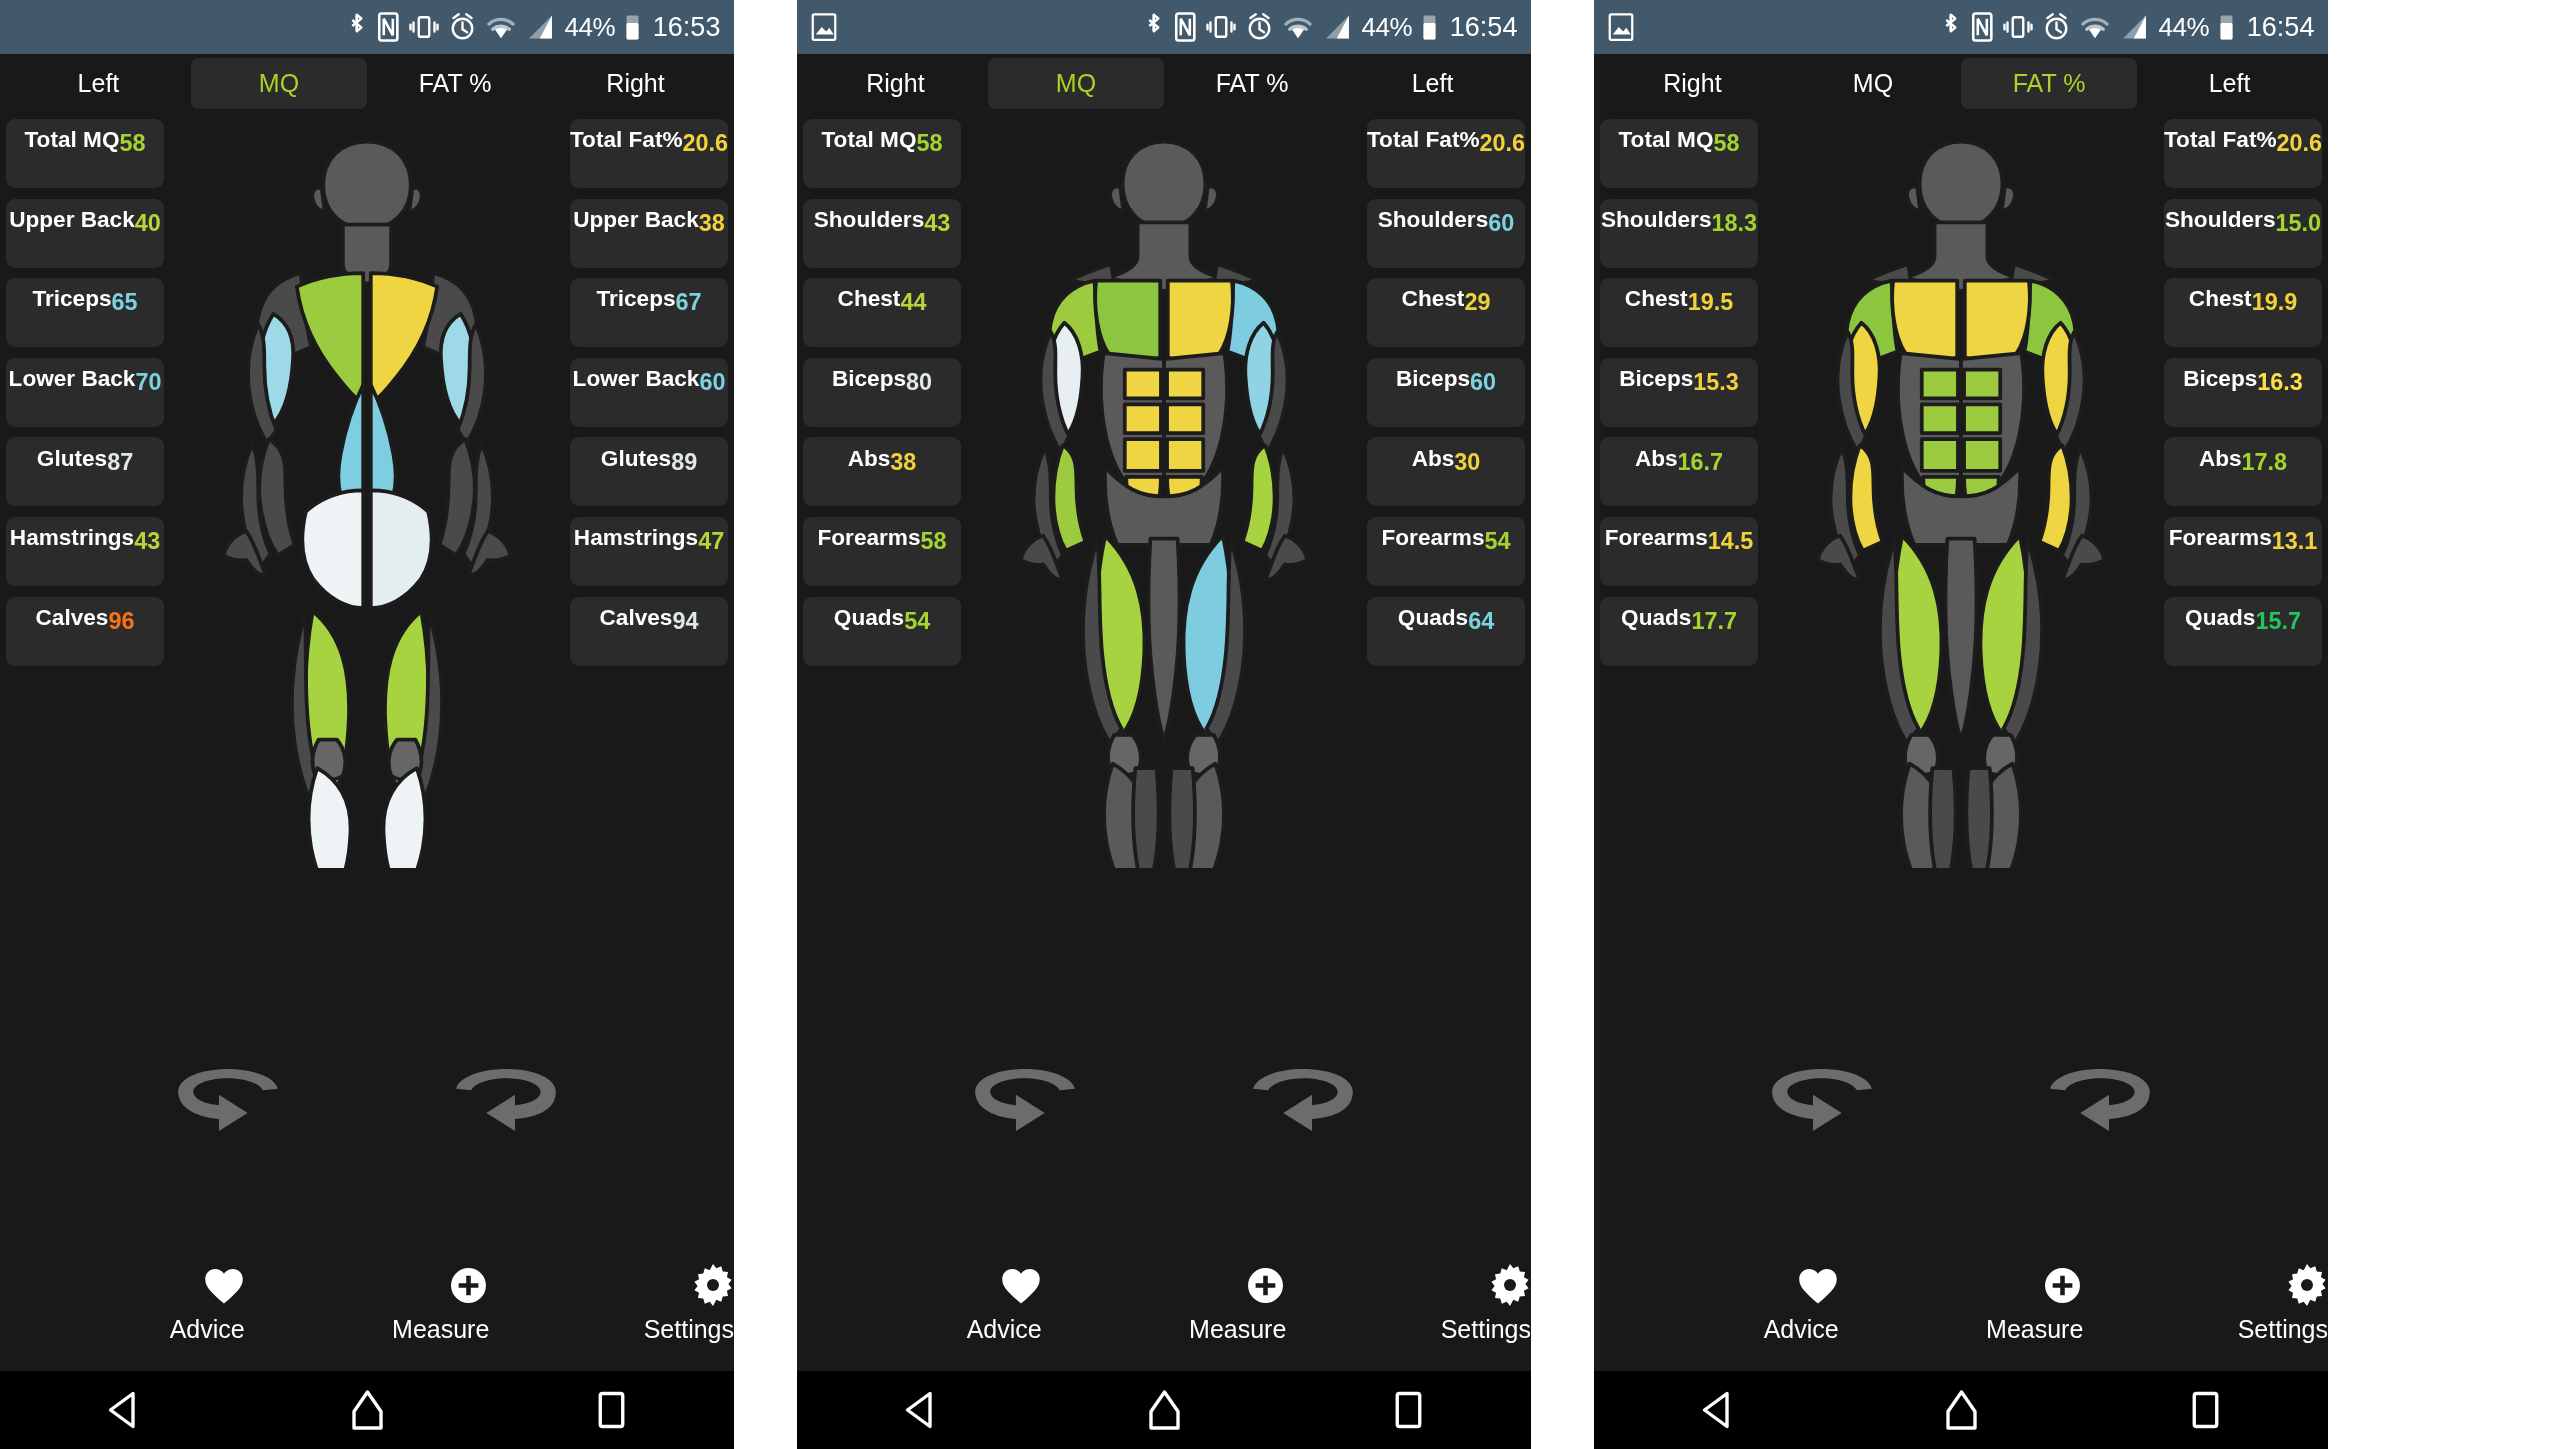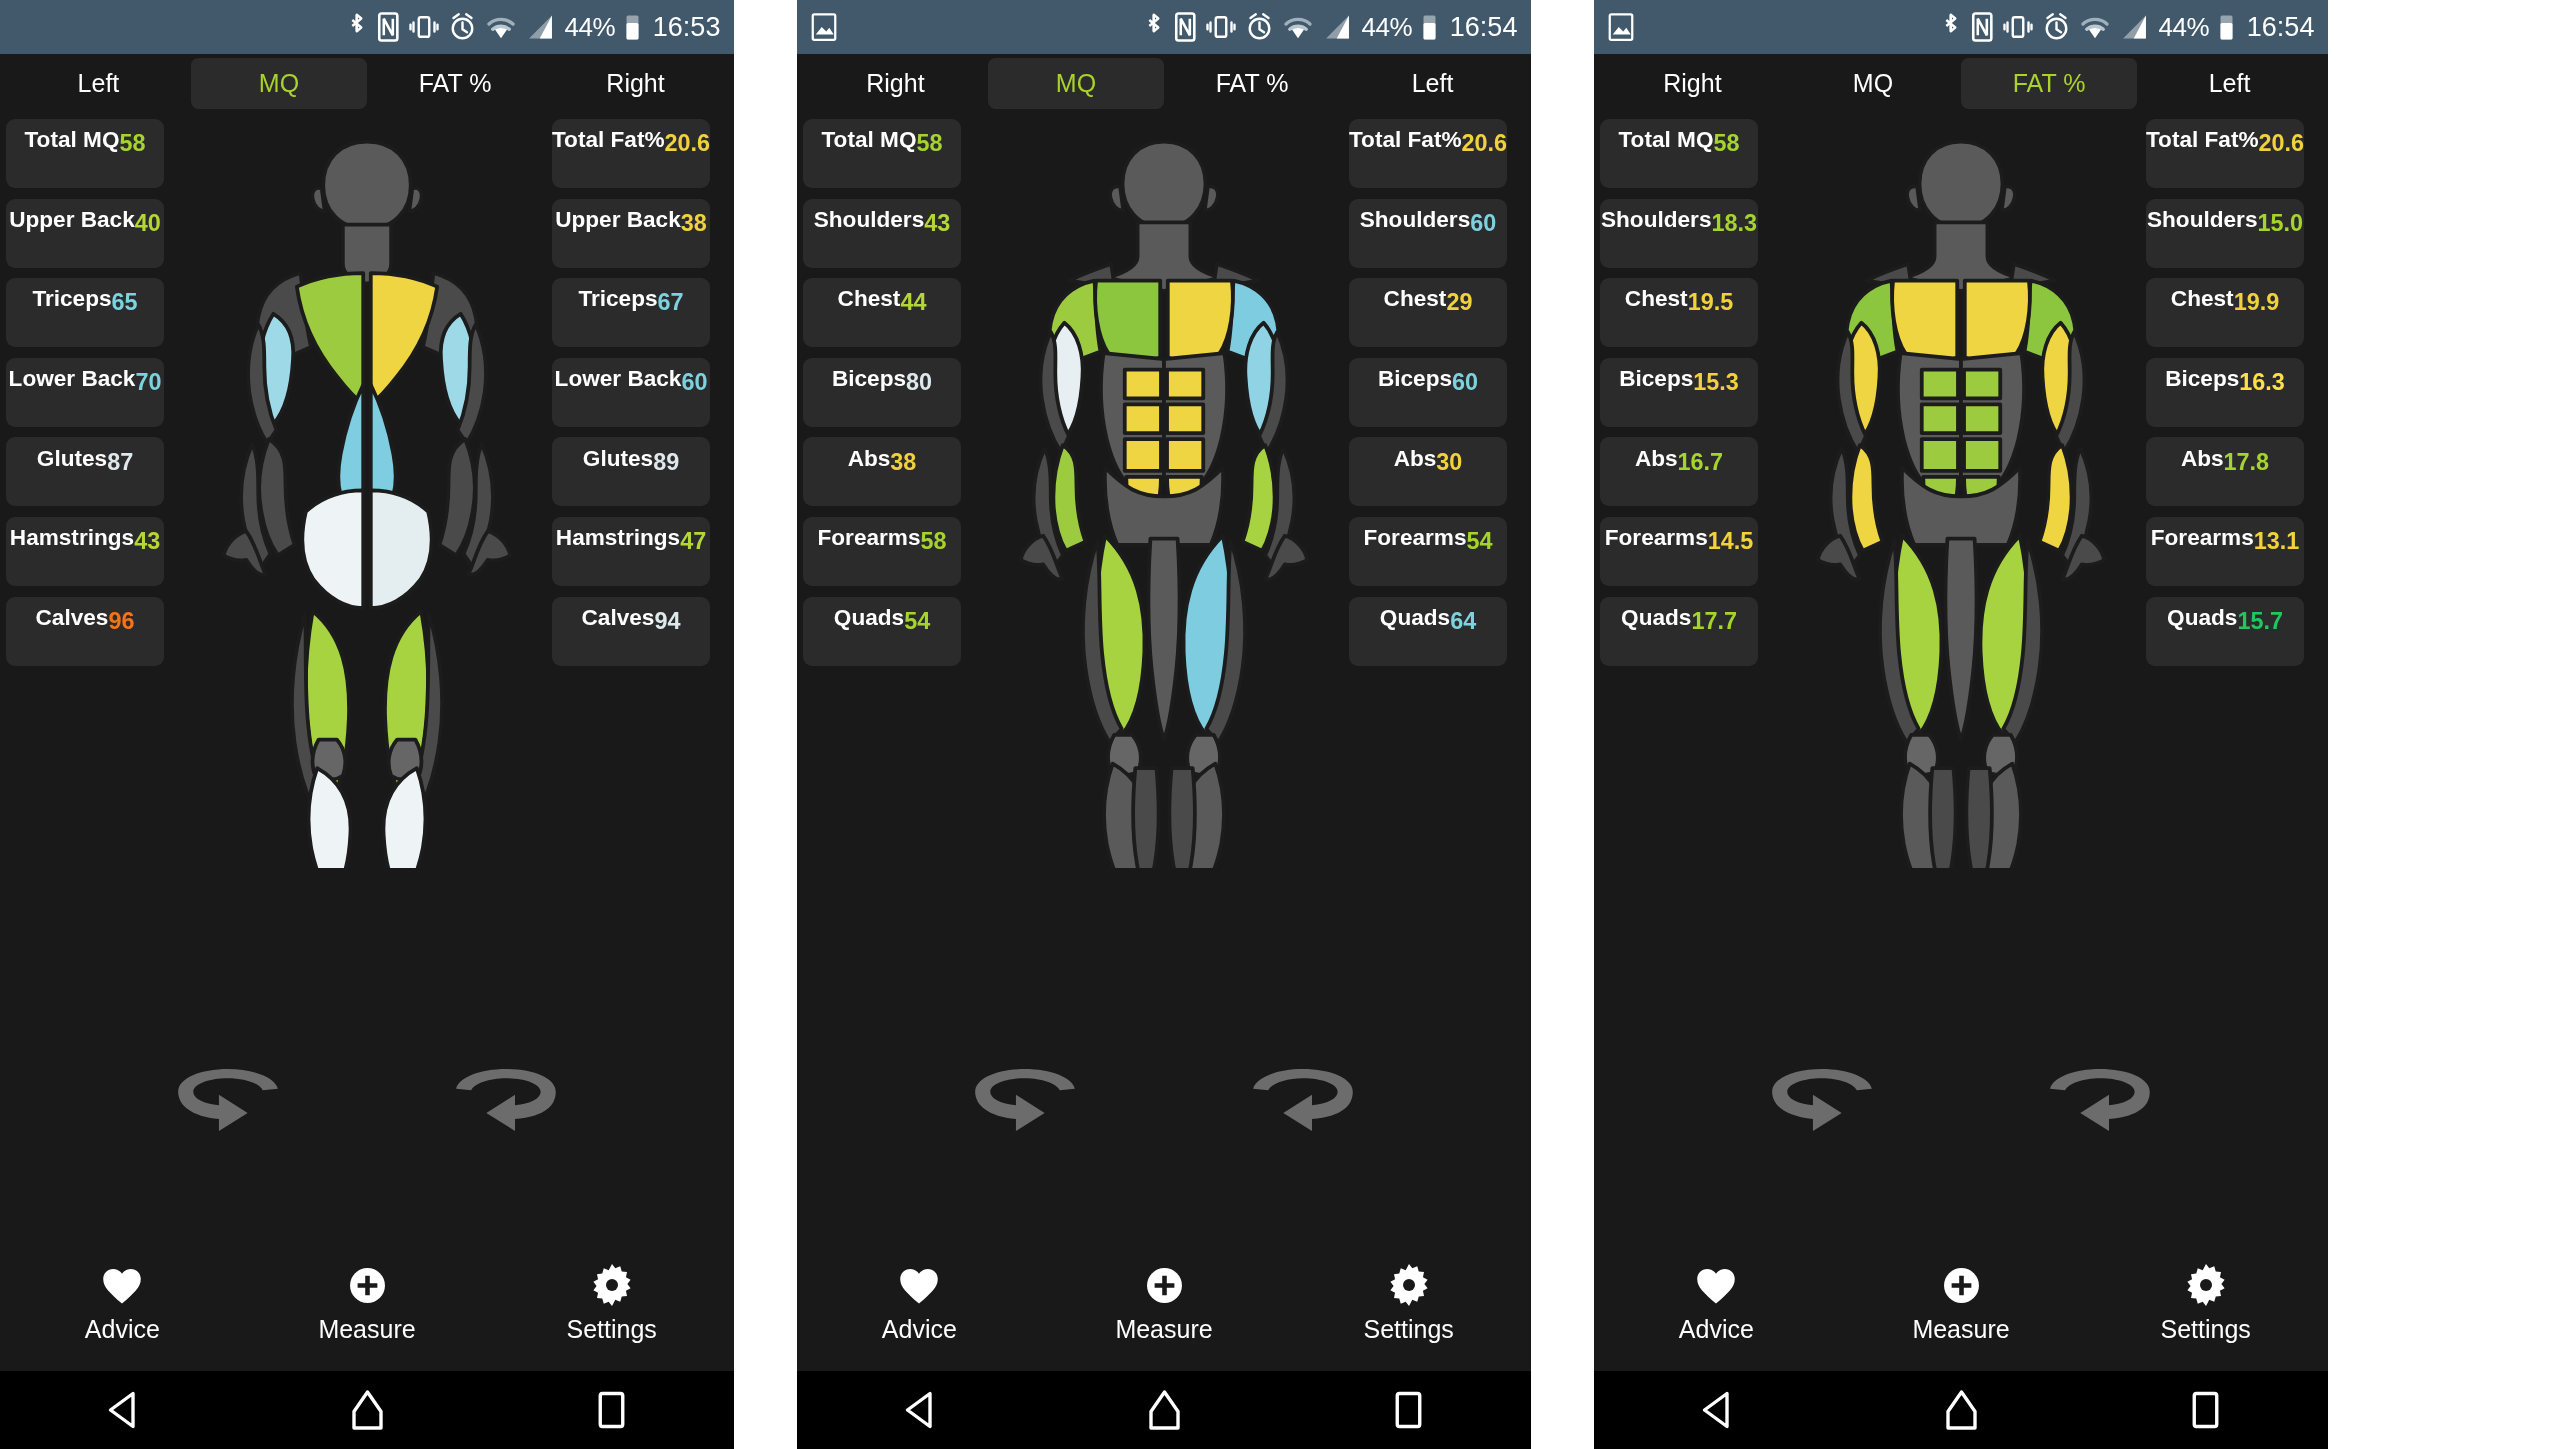--- a/index.html
+++ b/index.html
@@ -24,36 +24,36 @@
           background:#191919;padding:0 6px;position:relative;}
   .tab{flex:1;text-align:center;color:#ffffff;font-size:25px;padding:10.6px 0;
        border-radius:7.5px;font-family:"Liberation Sans",sans-serif;}
   .tab.sel{background:#2b2b2b;color:#aad22a;}
   .tab.side{flex:1.05;}
 
   
   .content{flex:1;position:relative;background:#191919;overflow:hidden;}
   .col{position:absolute;top:6px;width:158px;display:flex;flex-direction:column;gap:10.6px;z-index:4;}
   .col.left{left:6px;}
-  .col.right{right:24px;}
+  .col.right{right:6px;}
   .card{background:#2b2b2b;border-radius:9px;padding:8.3px 3px 9.8px;text-align:center;height:69px;
         display:flex;flex-direction:row;justify-content:center;}
   .card .lbl{color:#fff;font-size:22.6px;font-weight:bold;line-height:1.12;white-space:nowrap;}
   .card .val{font-size:23.4px;font-weight:bold;line-height:1.15;margin-top:3px;}
 
   
   .avatar{position:absolute;left:50%;top:0;transform:translateX(-50%);
           width:468px;height:755px;z-index:1;}
   .avatar svg{width:100%;height:100%;display:block;}
   .rotrow{position:absolute;left:50%;transform:translateX(-50%);bottom:97px;width:423px;
           height:83px;z-index:2;pointer-events:none;}
 
   
   .bottomnav{height:134px;flex:0 0 134px;background:#191919;display:flex;align-items:center;}
-  .nav-item{flex:1;display:flex;flex-direction:column;align-items:center;justify-content:center;gap:9px;}
+  .nav-item{flex:1;display:flex;flex-direction:column;align-items:flex-end;justify-content:center;gap:9px;}
   .nav-item .ico{height:42px;display:flex;align-items:center;justify-content:center;}
   .nav-item .txt{color:#fff;font-size:25px;}
 
   
   .androidnav{height:78px;flex:0 0 78px;background:#000;display:flex;align-items:center;}
   .androidnav>div{flex:1;display:flex;align-items:center;justify-content:center;}
 </style>
 </head>
 <body>
 

